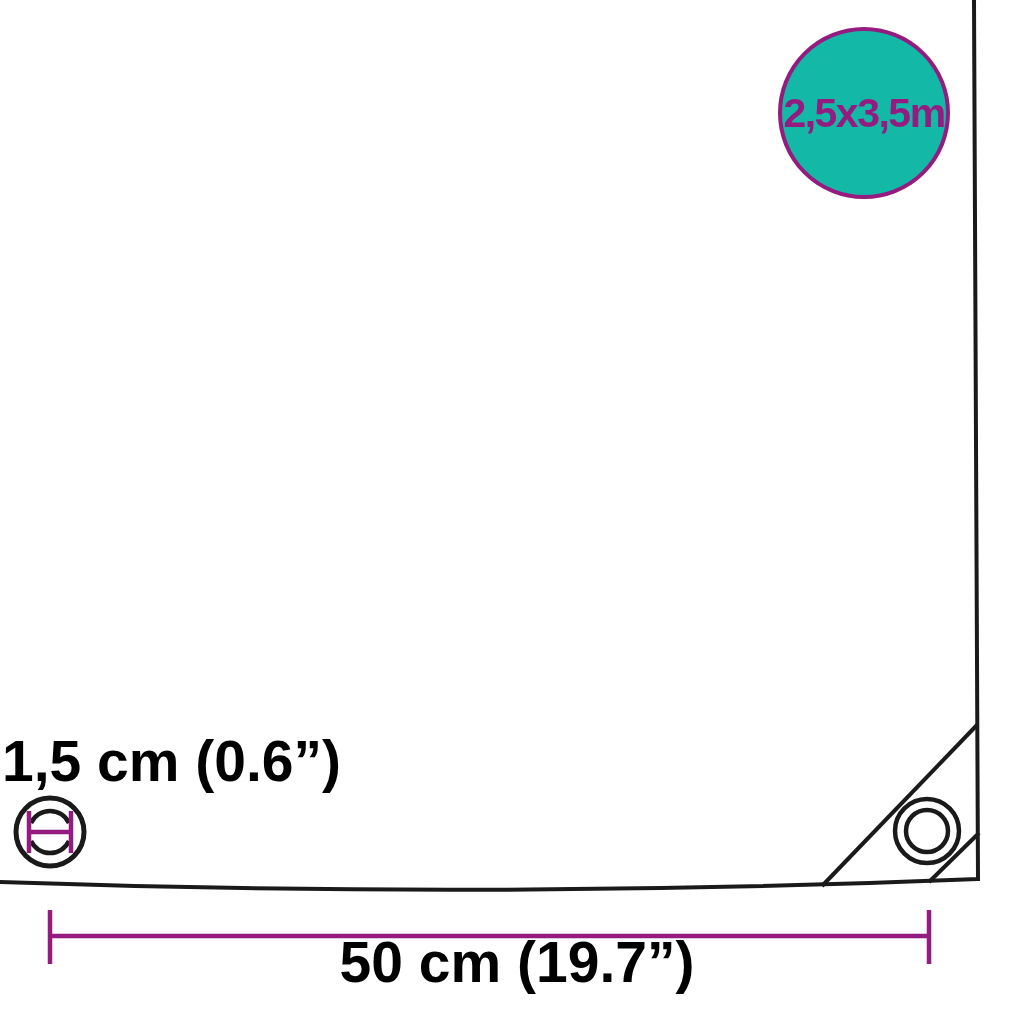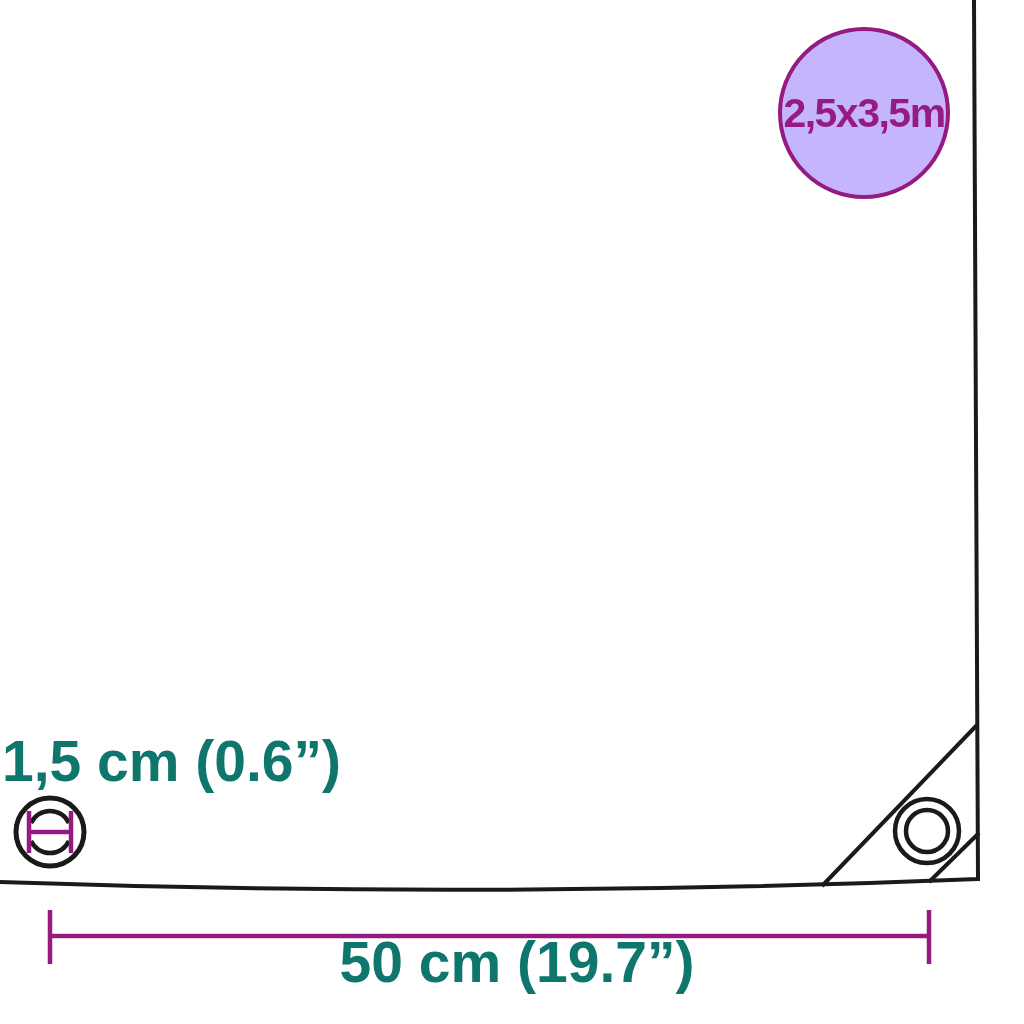--- a/index.html
+++ b/index.html
@@ -19,21 +19,21 @@
     position: absolute;
     left: 0;
     top: 0;
     width: 1024px;
     height: 1024px;
     display: block;
   }
   .dim-label {
     position: absolute;
     font-weight: 700;
-    color: #0f766e;
+    color: #000000;
     white-space: nowrap;
     user-select: none;
   }
   .label-eyelet {
     left: 2px;
     top: 733px;
     font-size: 57px;
     line-height: 56px;
   }
   .label-width {
@@ -46,21 +46,21 @@
   }
   .size-badge {
     position: absolute;
     left: 778px;
     top: 27px;
     width: 172px;
     height: 172px;
     box-sizing: border-box;
     border: 4px solid #951B81;
     border-radius: 50%;
-    background: #c4b5fd;
+    background: #14b8a6;
     display: flex;
     align-items: center;
     justify-content: center;
     font-weight: 700;
     font-size: 41px;
     letter-spacing: -1.5px;
     color: #951B81;
     user-select: none;
   }
 </style>

